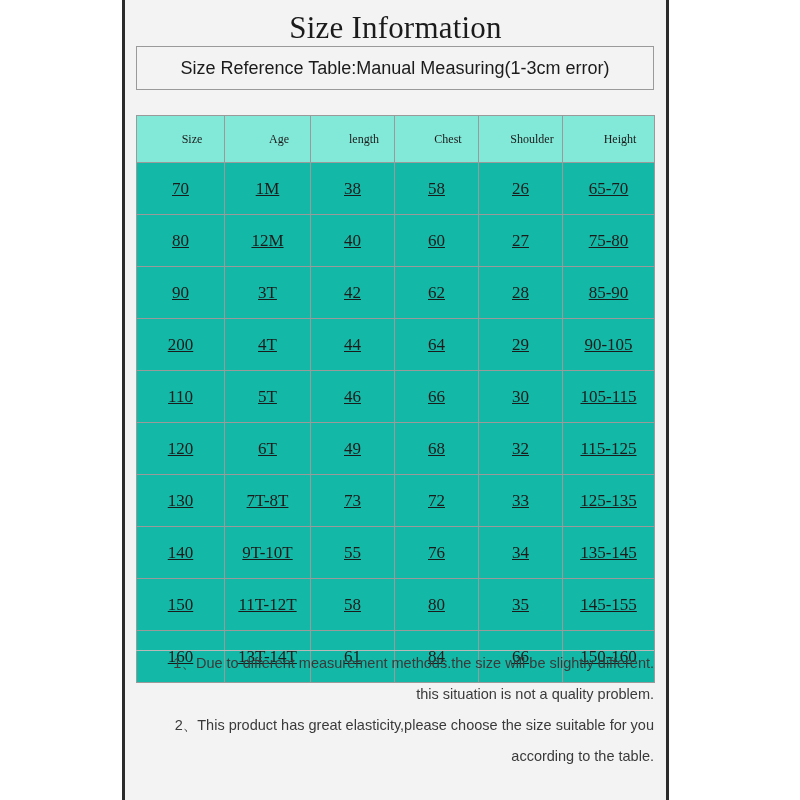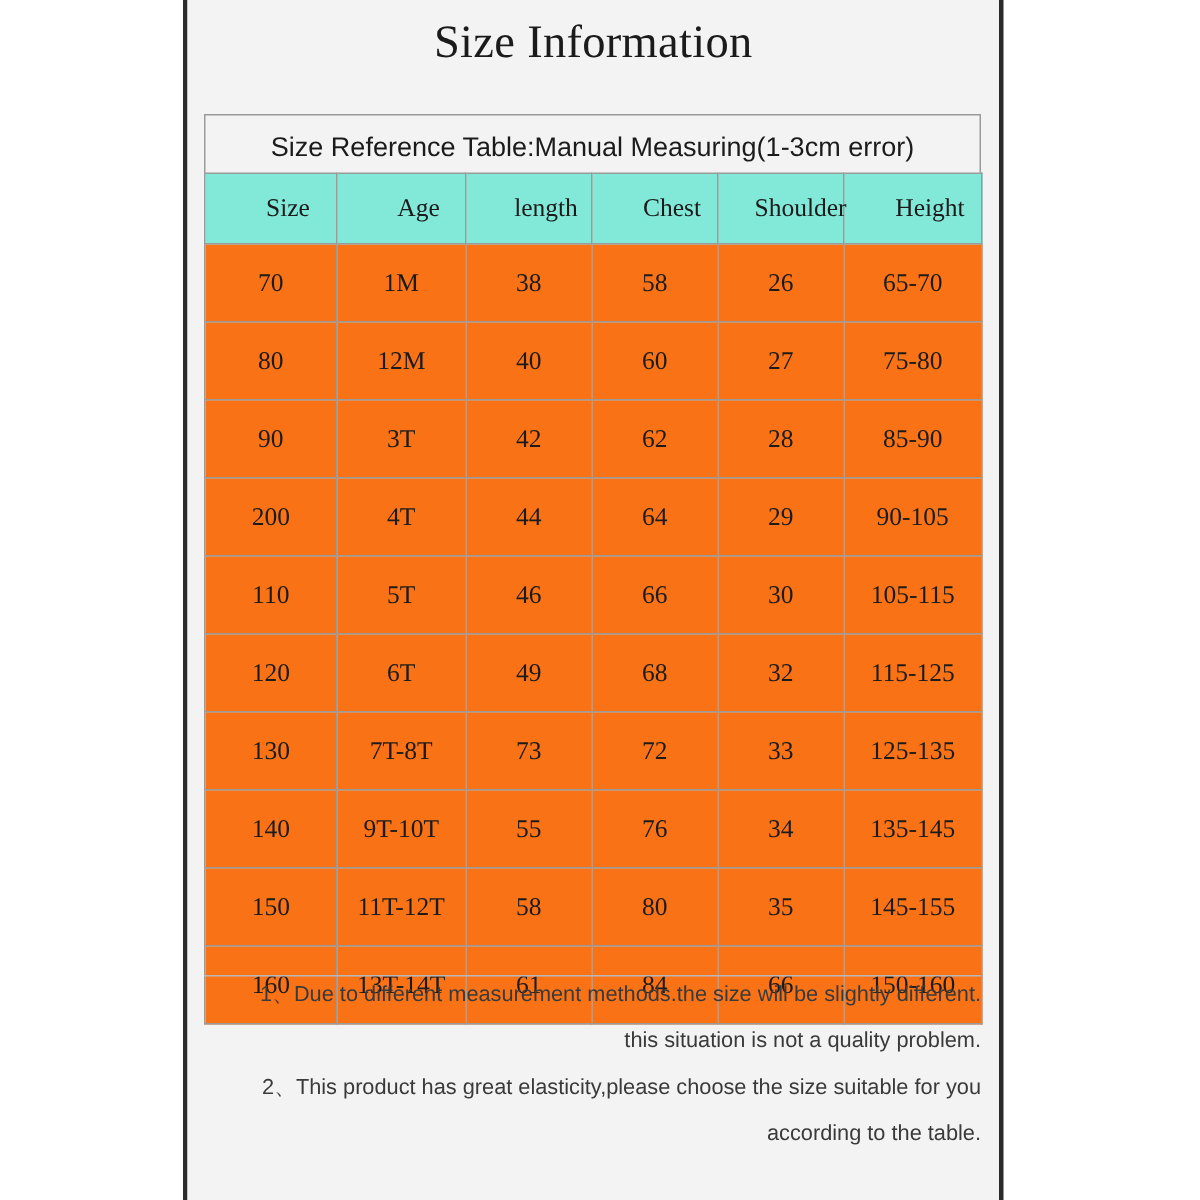--- a/index.html
+++ b/index.html
@@ -48,21 +48,21 @@
     text-align: center;
     font-size: 31px;
     color: #1b1b1b;
     letter-spacing: 0.2px;
     font-family: "Liberation Serif", serif;
   }
 
   .ref-box {
     position: absolute;
     left: 11px;
-    top: 76px;
+    top: 46px;
     width: 518px;
     height: 44px;
     border: 1px solid #9a9a9a;
     background: #f3f3f3;
     box-sizing: border-box;
     display: flex;
     align-items: center;
     justify-content: center;
   }
   .ref-box span {
@@ -85,26 +85,27 @@
     border: 1px solid #9a9a9a;
     text-align: center;
     color: #1b1b1b;
     font-family: "Liberation Serif", serif;
     font-weight: normal;
     height: 49px;
     font-size: 17px;
   }
   table.sizes thead th {
     background: #82e8d8;
-    font-size: 17px;
+    font-size: 12px;
     height: 44px;
     padding-left: 24px;
   }
   table.sizes tbody td {
-    background: #f97316;
+    background: #14b8a6;
+    text-decoration: underline;
   }
   
   col.c1 { width: 88px; }
   col.c2 { width: 86px; }
   col.c3 { width: 84px; }
   col.c4 { width: 84px; }
   col.c5 { width: 84px; }
   col.c6 { width: 92px; }
 
   .notes {

